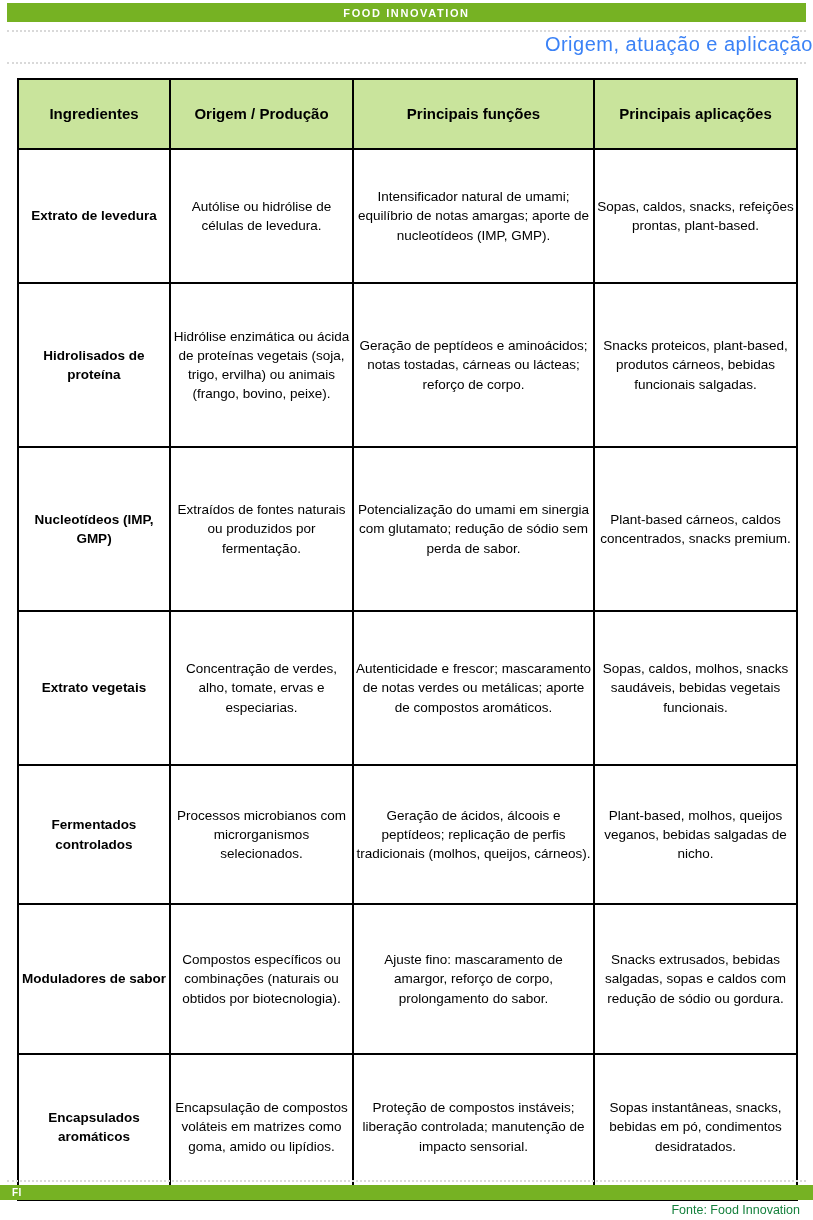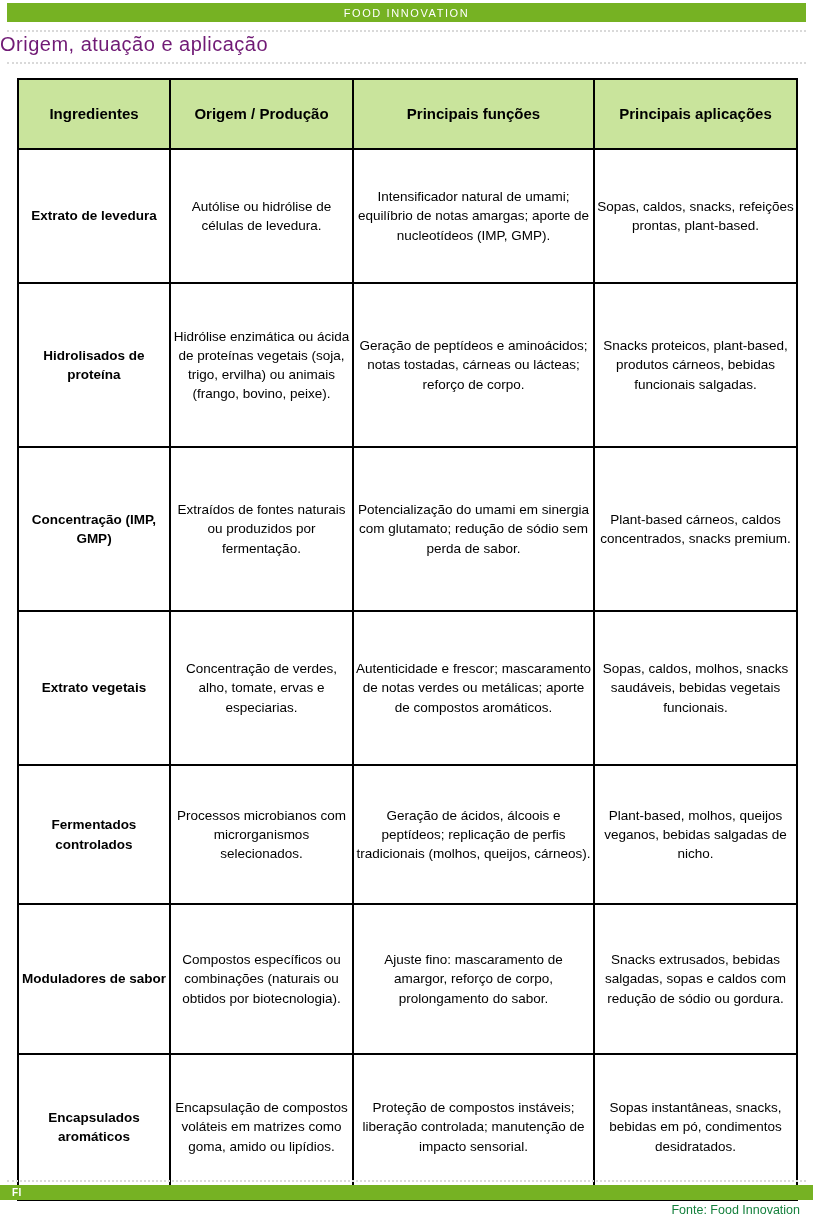--- a/index.html
+++ b/index.html
@@ -21,41 +21,41 @@
     top: 3px;
     height: 19px;
     background: #76b223;
     display: flex;
     align-items: center;
     justify-content: center;
   }
   .top-bar-label {
     color: #ffffff;
     font-size: 11px;
-    font-weight: normal;
+    font-weight: bold;
     letter-spacing: 1.6px;
   }
   .dotted-rule {
     position: absolute;
     left: 7px;
     right: 7px;
     border-top: 2px dotted #d9d9d9;
     height: 0;
   }
   .rule-1 { top: 30px; }
   .rule-2 { top: 62px; }
   .rule-3 { top: 1180px; }
   .page-title {
     position: absolute;
     top: 33px;
     left: 0;
     width: 100%;
-    text-align: left;
+    text-align: right;
     font-size: 20px;
-    color: #701a75;
+    color: #3b82f6;
     letter-spacing: 0.5px;
   }
   table.data-table {
     position: absolute;
     top: 78px;
     left: 17px;
     border-collapse: collapse;
     table-layout: fixed;
     width: 779px;
   }
@@ -143,21 +143,21 @@
         <td>Intensificador natural de umami; equilíbrio de notas amargas; aporte de nucleotídeos (IMP, GMP).</td>
         <td>Sopas, caldos, snacks, refeições prontas, plant-based.</td>
       </tr>
       <tr>
         <td class="ing">Hidrolisados de proteína</td>
         <td>Hidrólise enzimática ou ácida de proteínas vegetais (soja, trigo, ervilha) ou animais (frango, bovino, peixe).</td>
         <td>Geração de peptídeos e aminoácidos; notas tostadas, cárneas ou lácteas; reforço de corpo.</td>
         <td>Snacks proteicos, plant-based, produtos cárneos, bebidas funcionais salgadas.</td>
       </tr>
       <tr>
-        <td class="ing">Concentração (IMP, GMP)</td>
+        <td class="ing">Nucleotídeos (IMP, GMP)</td>
         <td>Extraídos de fontes naturais ou produzidos por fermentação.</td>
         <td>Potencialização do umami em sinergia com glutamato; redução de sódio sem perda de sabor.</td>
         <td>Plant-based cárneos, caldos concentrados, snacks premium.</td>
       </tr>
       <tr>
         <td class="ing">Extrato vegetais</td>
         <td>Concentração de verdes, alho, tomate, ervas e especiarias.</td>
         <td>Autenticidade e frescor; mascaramento de notas verdes ou metálicas; aporte de compostos aromáticos.</td>
         <td>Sopas, caldos, molhos, snacks saudáveis, bebidas vegetais funcionais.</td>
       </tr>

